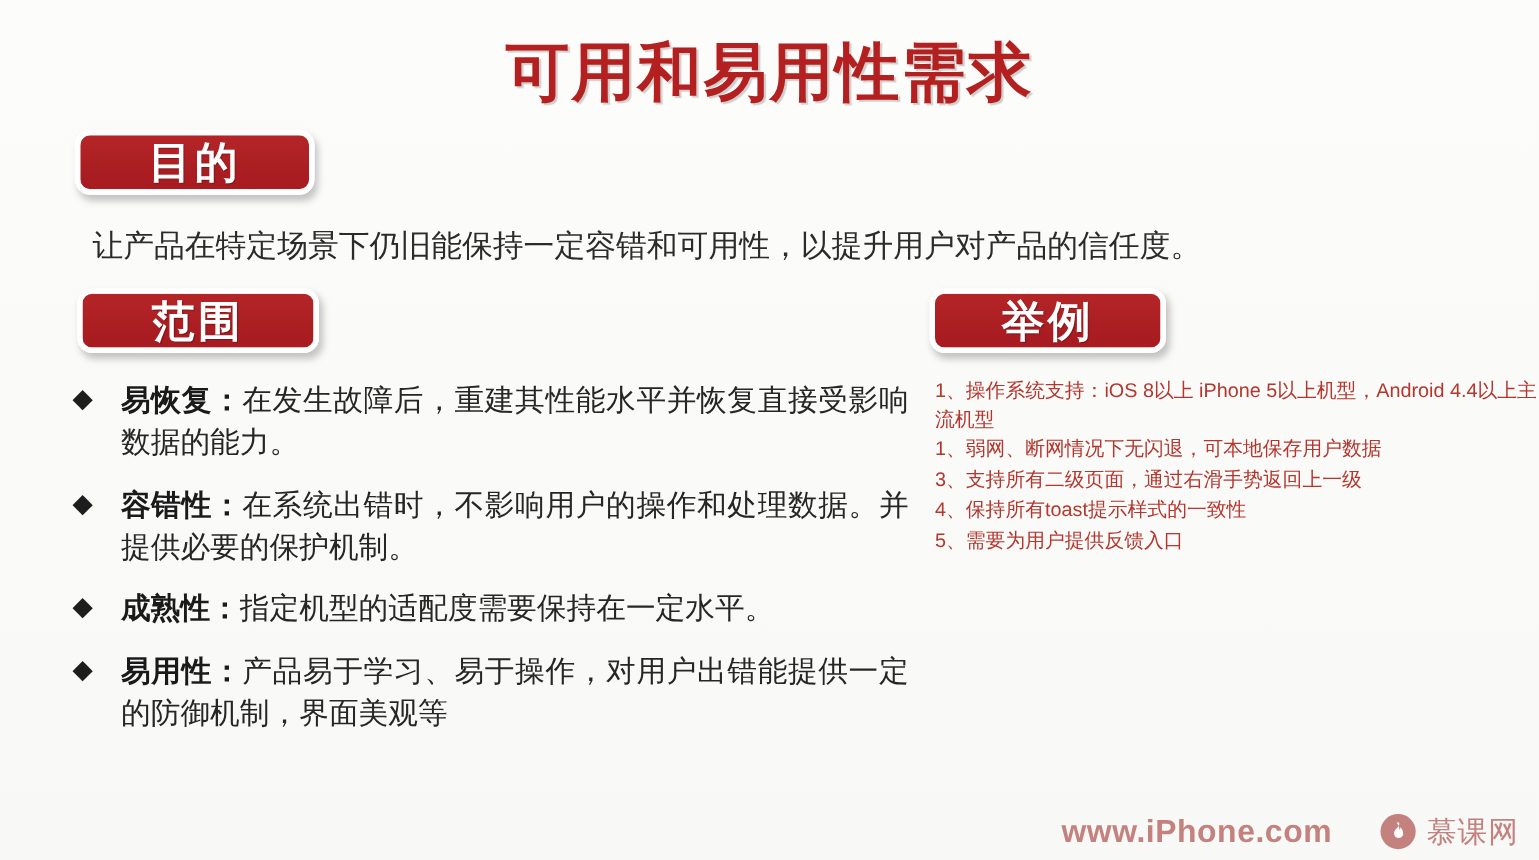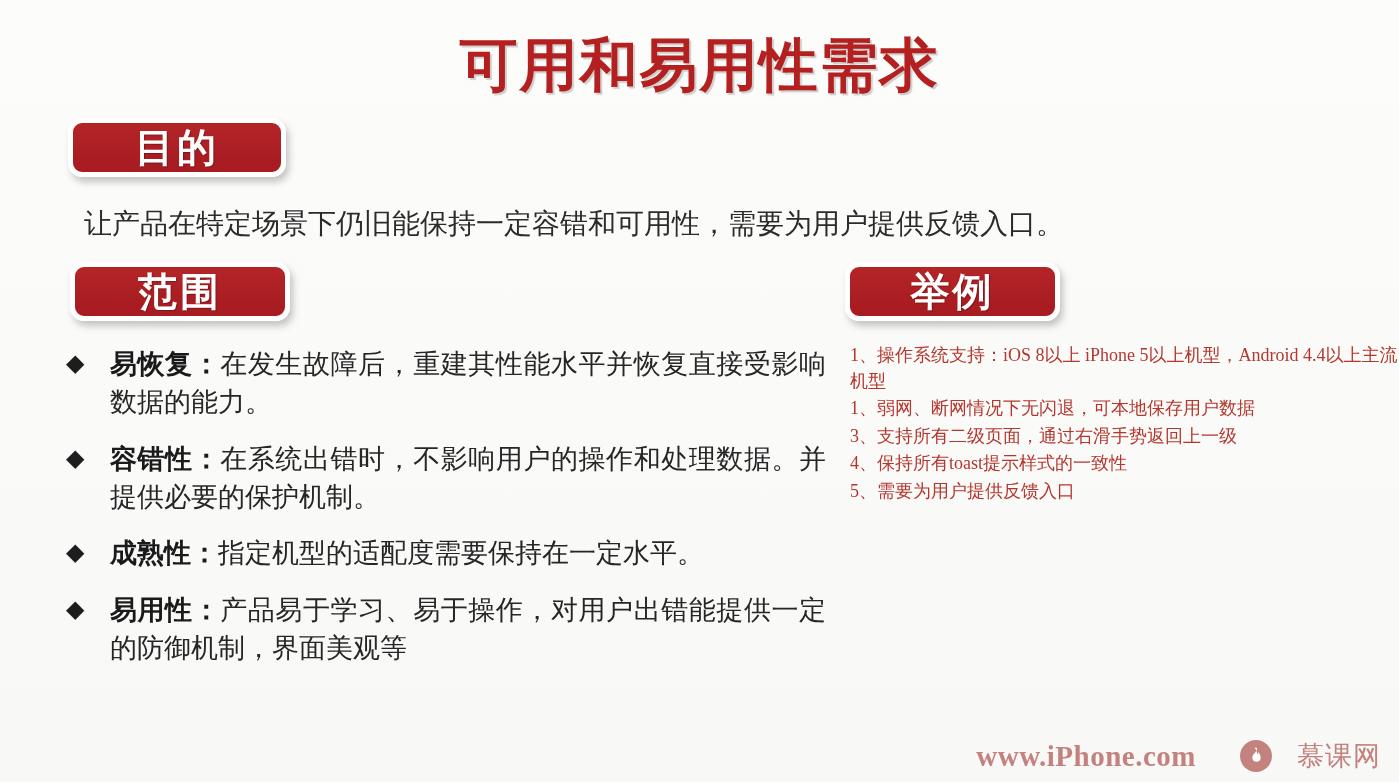--- a/index.html
+++ b/index.html
@@ -13,21 +13,20 @@
     font-family: "Liberation Sans", "DejaVu Sans", sans-serif;
     overflow: hidden;
     position: relative;
     color: #262626;
   }
 
   .slide {
     position: absolute;
     inset: 0;
     background: linear-gradient(180deg, #fcfcfb 0%, #f8f8f7 100%);
-    font-family: Liberation Serif, serif;
   }
 
   
   .slide-title {
     position: absolute;
     top: 34px;
     left: 0;
     width: 100%;
     text-align: center;
     font-size: 58px;
@@ -128,21 +127,21 @@
   }
   .footer-url {
     font-size: 29px;
     font-weight: bold;
     color: #c4827e;
     letter-spacing: 0.5px;
   }
   .footer-brand {
     display: flex;
     align-items: center;
-    gap: 25px;
+    gap: 10px;
   }
   .flame-badge {
     width: 32px;
     height: 32px;
     border-radius: 50%;
     background: #c4827e;
     display: flex;
     align-items: center;
     justify-content: center;
   }
@@ -154,21 +153,21 @@
 </style>
 </head>
 <body>
 
 <div class="slide">
 
   <div class="slide-title">可用和易用性需求</div>
 
   <div class="badge" id="badge-purpose">目的</div>
 
-  <div class="purpose-text">让产品在特定场景下仍旧能保持一定容错和可用性，需要为用户提供反馈入口。</div>
+  <div class="purpose-text">让产品在特定场景下仍旧能保持一定容错和可用性，以提升用户对产品的信任度。</div>
 
   <div class="badge" id="badge-scope">范围</div>
 
   <div class="badge" id="badge-example">举例</div>
 
   <div class="scope-list">
 
     <div class="scope-item">
       <span class="scope-bullet">◆</span>
       <span class="scope-body">

